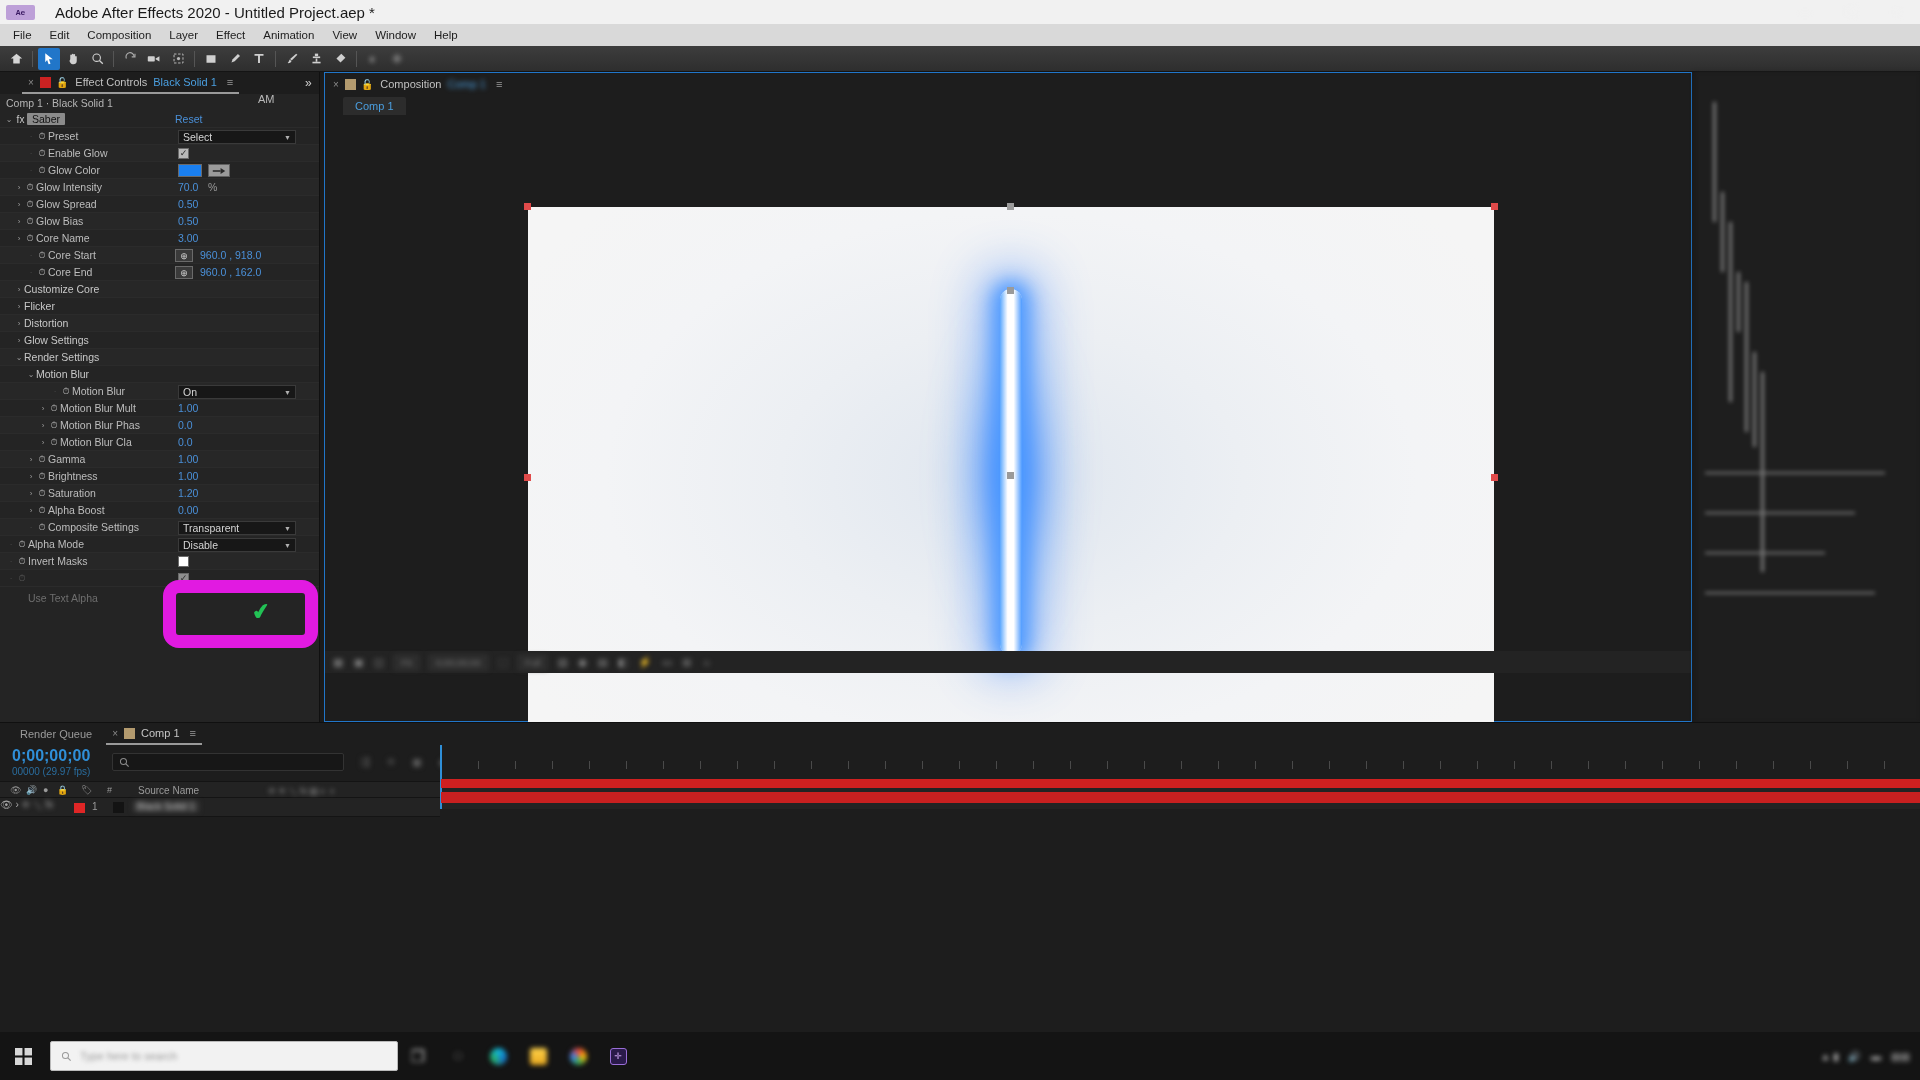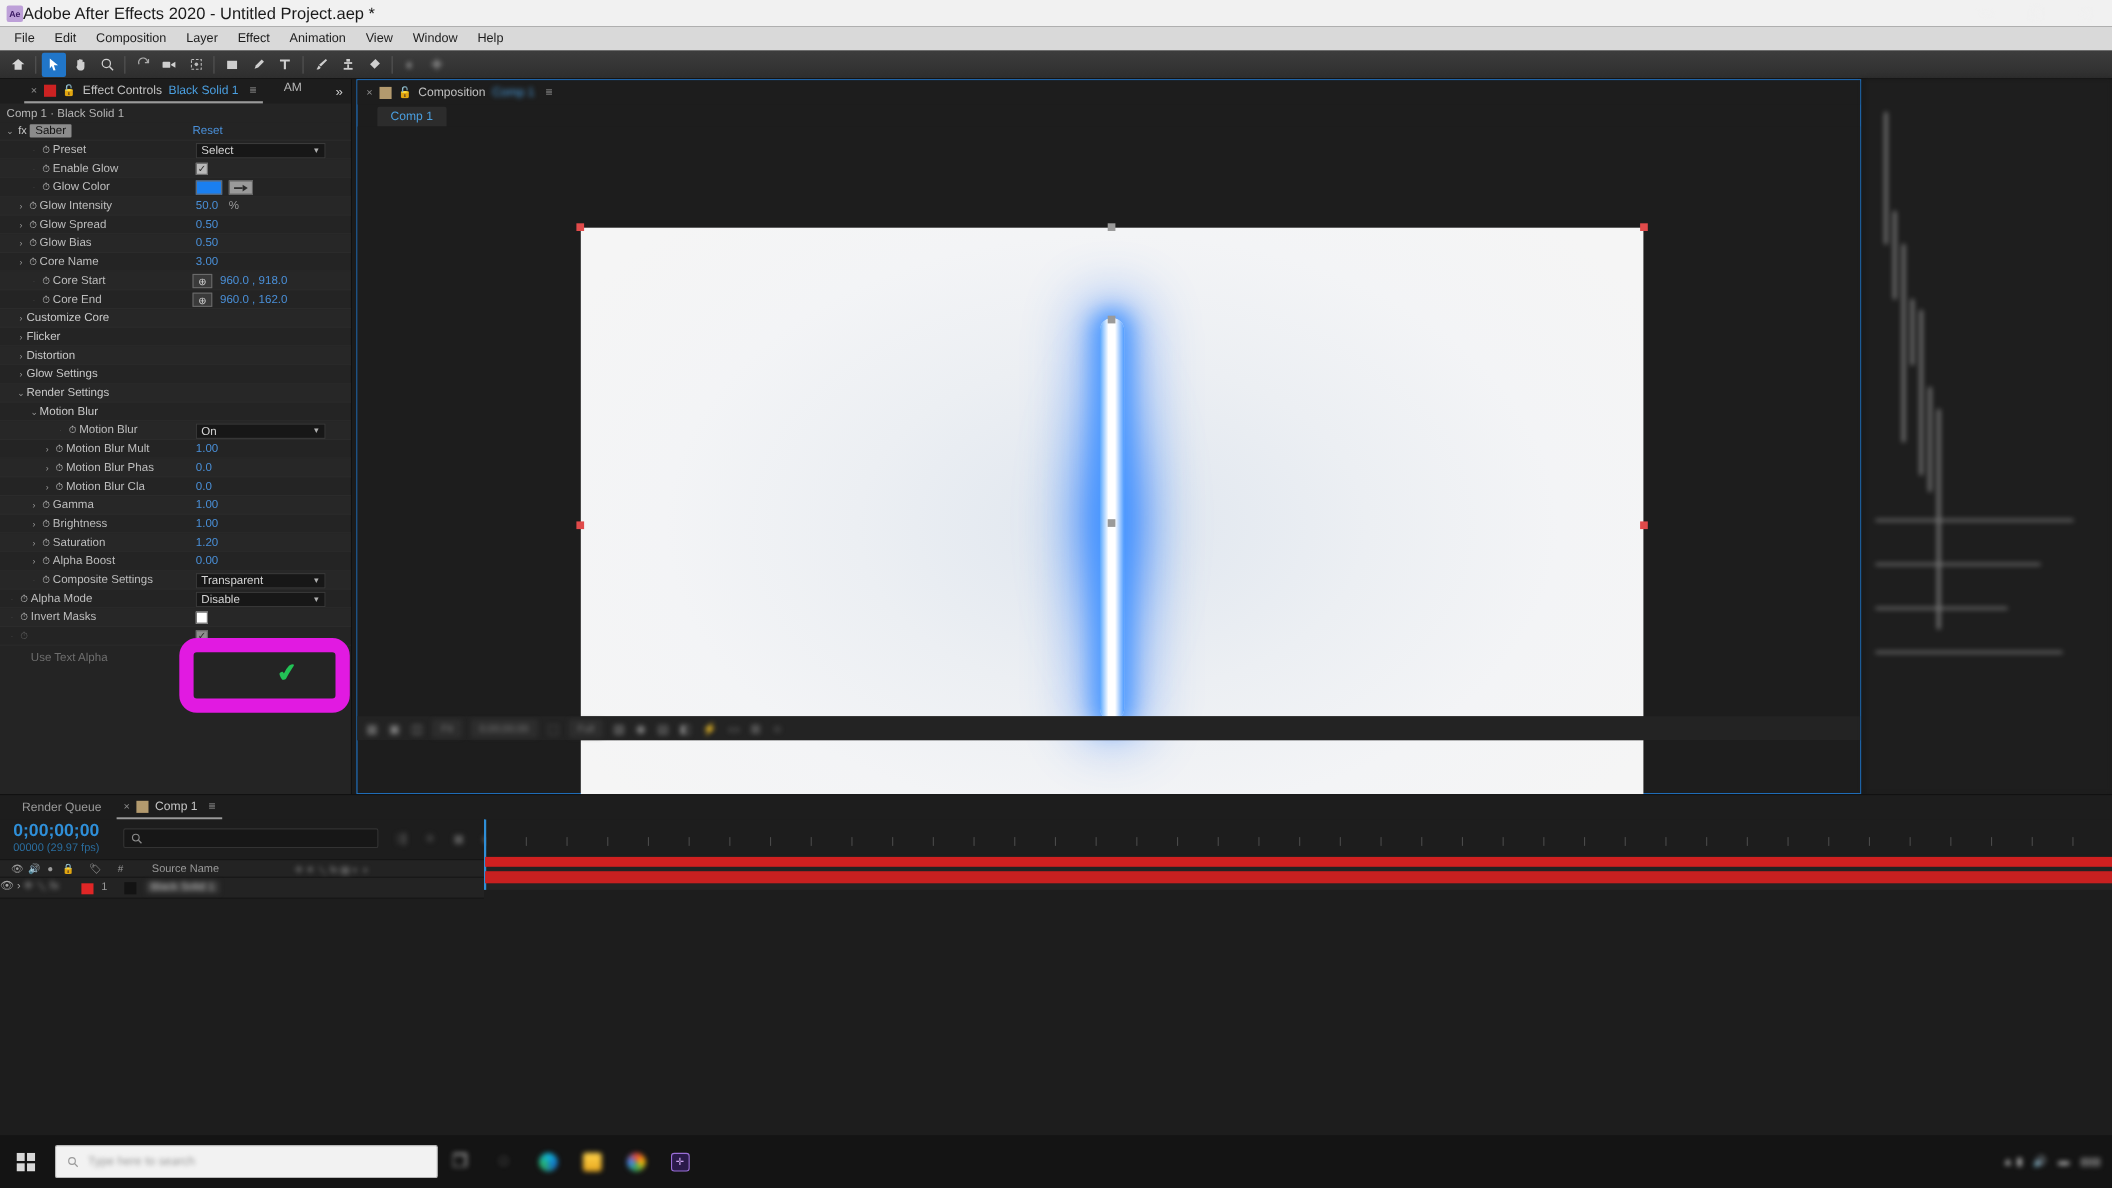--- a/index.html
+++ b/index.html
@@ -11,24 +11,24 @@
     color: #d0d0d0;
   }
   #app { position: relative; width: 1920px; height: 1080px; }
 
   
   #titlebar {
     position: absolute; left: 0; top: 0; width: 1920px; height: 24px;
     background: #f1f1f1; display: flex; align-items: center;
   }
   #ae-logo {
-    width: 15px; height: 15px; margin-left: 6px; margin-right: 0;
+    width: 29px; height: 15px; margin-left: 6px; margin-right: 20px;
     background: #bda0d8; border-radius: 2px;
     color: #3b1a63; font-size: 8px; font-weight: bold;
-    display: flex; align-items: center; justify-content: center;
+    display: flex; align-items: center; justify-content: center; font-family: Liberation Mono, monospace;
   }
   #title-text { font-size: 15px; color: #1a1a1a; }
   .win-btns { position: absolute; right: 0; top: 0; height: 24px; display: flex; }
   .win-btn { width: 46px; height: 24px; display: flex; align-items: center;
              justify-content: center; color: #f1f1f1; font-size: 11px; }
 
   
   #menubar {
     position: absolute; left: 0; top: 24px; width: 1920px; height: 22px;
     background: #d9d9d9; display: flex; align-items: center; padding-left: 4px;
@@ -63,21 +63,21 @@
   #ec-tab {
     display: flex; align-items: center; height: 22px; gap: 6px;
     border-bottom: 2px solid #9a9a9a; padding: 0 6px;
   }
   .tab-x { font-size: 10px; color: #8a8a8a; }
   .tab-swatch { width: 11px; height: 11px; background: #cc2222; }
   .tab-lock { font-size: 10px; color: #9a9a9a; }
   .tab-label { font-size: 11px; color: #c0c0c0; }
   .tab-label.hl { color: #4a9fe0; }
   .tab-menu { font-size: 11px; color: #9a9a9a; margin-left: 4px; }
-  #ec-am { font-size: 11px; color: #b8b8b8; position: absolute; left: 258px; top: 2px; }
+  #ec-am { font-size: 11px; color: #b8b8b8; position: absolute; left: 258px; top: 21px; }
   #ec-chev { font-size: 12px; color: #cfcfcf; position: absolute; left: 305px; top: 4px; }
 
   #ec-breadcrumb {
     height: 17px; font-size: 10.5px; color: #b5b5b5;
     padding-left: 6px; display: flex; align-items: center;
     background: #242424;
   }
   #ec-rows { position: relative; }
   .row {
     height: 17px; display: flex; align-items: center;
@@ -458,21 +458,21 @@
             <svg width="14" height="8" viewBox="0 0 18 10">
               <rect x="1" y="4" width="10" height="2" fill="#2a2a2a"></rect>
               <path d="M11 1 L17 5 L11 9 Z" fill="#2a2a2a"></path>
             </svg>
           </div>
         </div>
         <div class="row alt" style="padding-left: 14px;">
           <span class="twirl">›</span>
           <span class="stopwatch">⏱</span>
           <span class="lbl">Glow Intensity</span>
-          <span class="val">50.0</span>
+          <span class="val">70.0</span>
           <span class="val unit" style="left: 208px;">%</span>
         </div>
         <div class="row" style="padding-left: 14px;">
           <span class="twirl">›</span>
           <span class="stopwatch">⏱</span>
           <span class="lbl">Glow Spread</span>
           <span class="val">0.50</span>
         </div>
         <div class="row alt" style="padding-left: 14px;">
           <span class="twirl">›</span>

